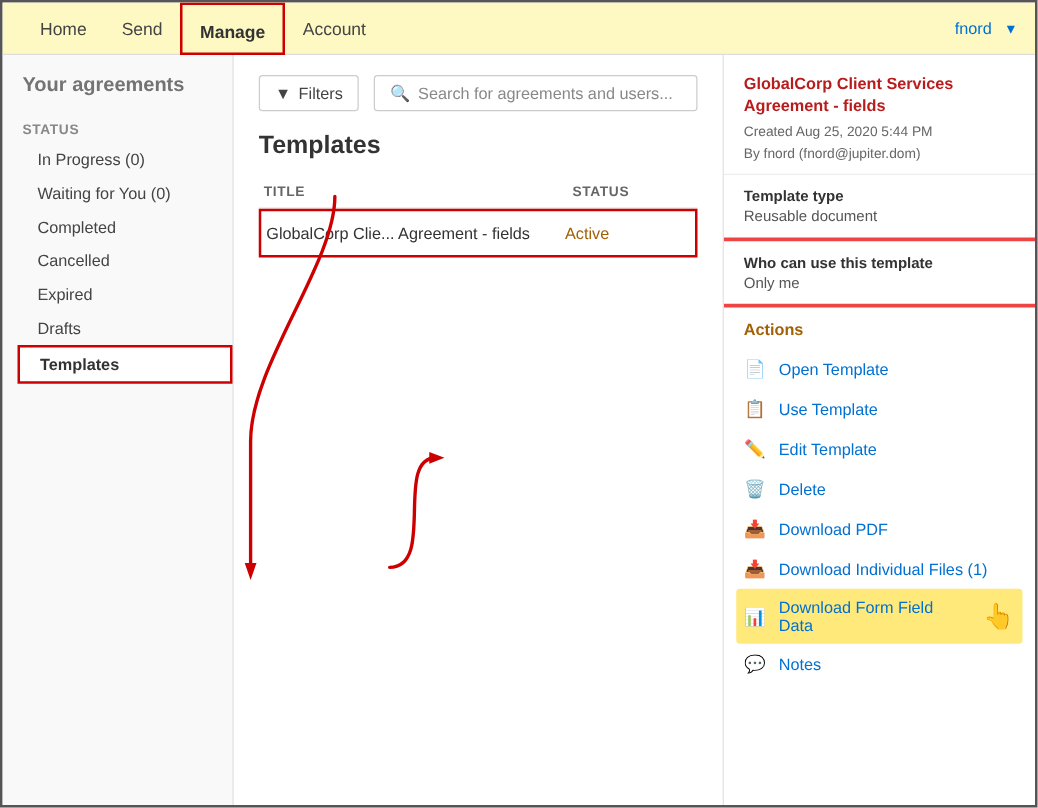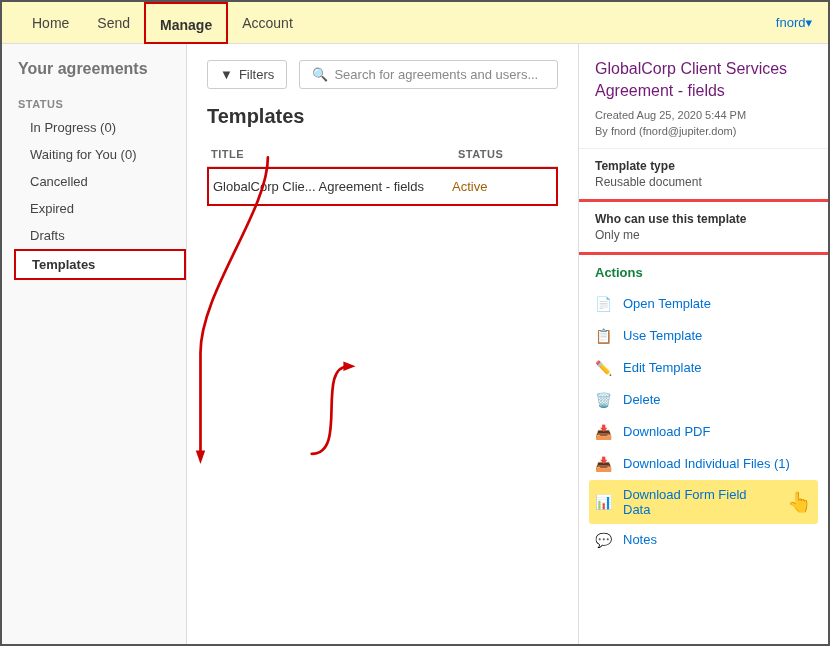--- a/index.html
+++ b/index.html
@@ -32,21 +32,21 @@
     }
     .nav-item.active {
       border: 2px solid #c00;
       color: #333;
       font-weight: bold;
     }
     .nav-right {
       margin-left: auto;
       display: flex;
       align-items: center;
-      gap: 0;
+      gap: 12px;
       color: #333;
       font-size: 13px;
     }
     .nav-right span { cursor: pointer; color: #0070d2; }
 
     
     .main-layout {
       display: flex;
       height: calc(646px - 42px);
     }
@@ -159,23 +159,23 @@
       background: #fff;
       border-left: 1px solid #ddd;
       overflow-y: auto;
       flex-shrink: 0;
     }
     .right-panel-header {
       padding: 14px 16px 8px 16px;
       border-bottom: 1px solid #eee;
     }
     .right-panel-title {
-      font-size: 16px;
-      font-weight: normal;
-      color: #701a75;
+      font-size: 13px;
+      font-weight: bold;
+      color: #b91c1c;
       line-height: 1.4;
       margin-bottom: 4px;
     }
     .right-panel-meta {
       font-size: 11px;
       color: #666;
       line-height: 1.5;
     }
     .right-section {
       padding: 10px 16px;
@@ -190,21 +190,21 @@
     .right-section-value {
       font-size: 12px;
       color: #555;
     }
     .actions-section {
       padding: 10px 16px;
     }
     .actions-title {
       font-size: 13px;
       font-weight: bold;
-      color: #15803d;
+      color: #a16207;
       margin-bottom: 8px;
     }
     .action-item {
       display: flex;
       align-items: center;
       gap: 10px;
       padding: 7px 0;
       cursor: pointer;
       color: #0070d2;
       font-size: 13px;
@@ -248,20 +248,21 @@
   </div>
 </div>
 
 <div class="main-layout">
 
   <div class="sidebar">
     <div class="sidebar-title">Your agreements</div>
     <div class="sidebar-section-label">STATUS</div>
     <div class="sidebar-item">In Progress (0)</div>
     <div class="sidebar-item">Waiting for You (0)</div>
+    <div class="sidebar-item">Completed</div>
     <div class="sidebar-item">Cancelled</div>
     <div class="sidebar-item">Expired</div>
     <div class="sidebar-item">Drafts</div>
     <div class="sidebar-item highlighted">Templates</div>
   </div>
 
   <div style="position:relative; flex:1; display:flex; flex-direction:column;">
 
     <svg style="position:absolute;top:0;left:0;width:100%;height:100%;pointer-events:none;z-index:10;" viewBox="0 0 580 560" xmlns="http://www.w3.org/2000/svg">
 

